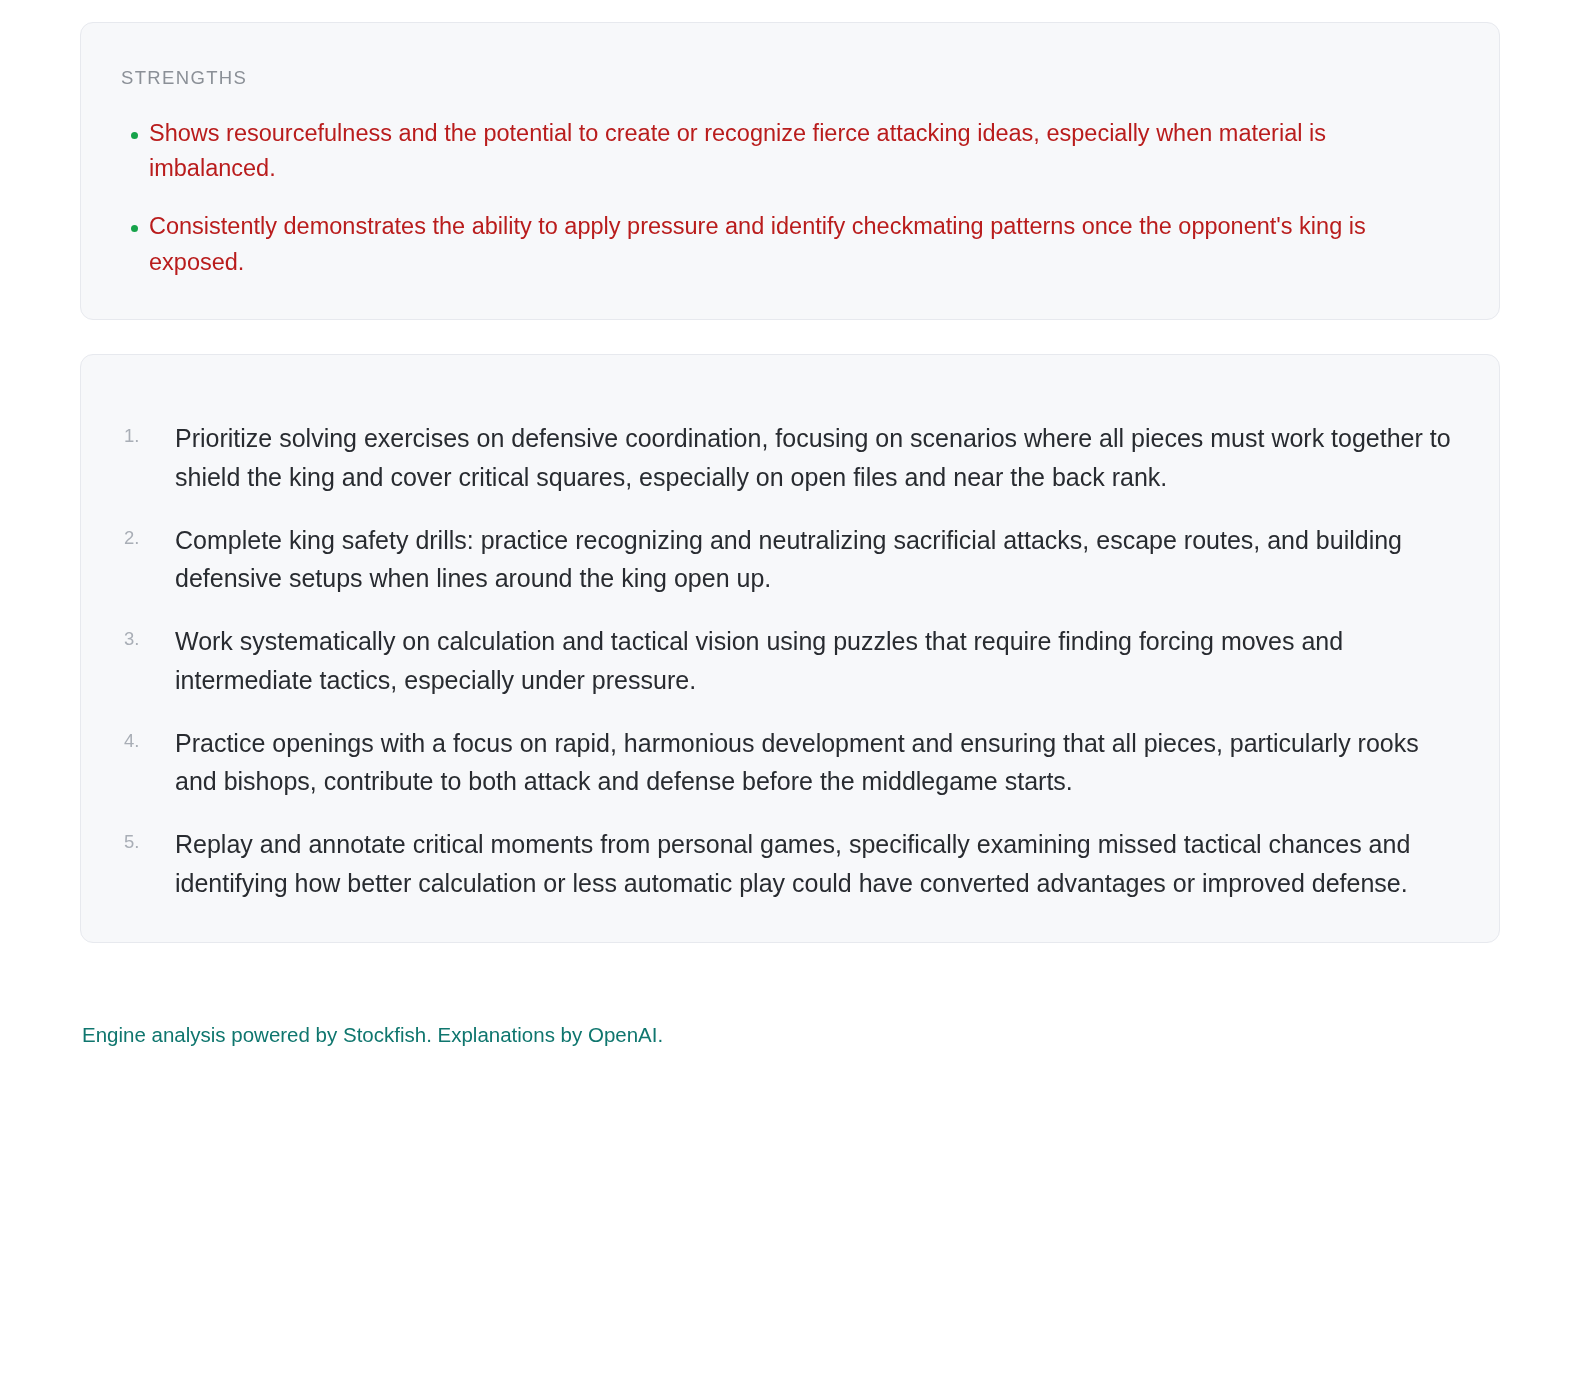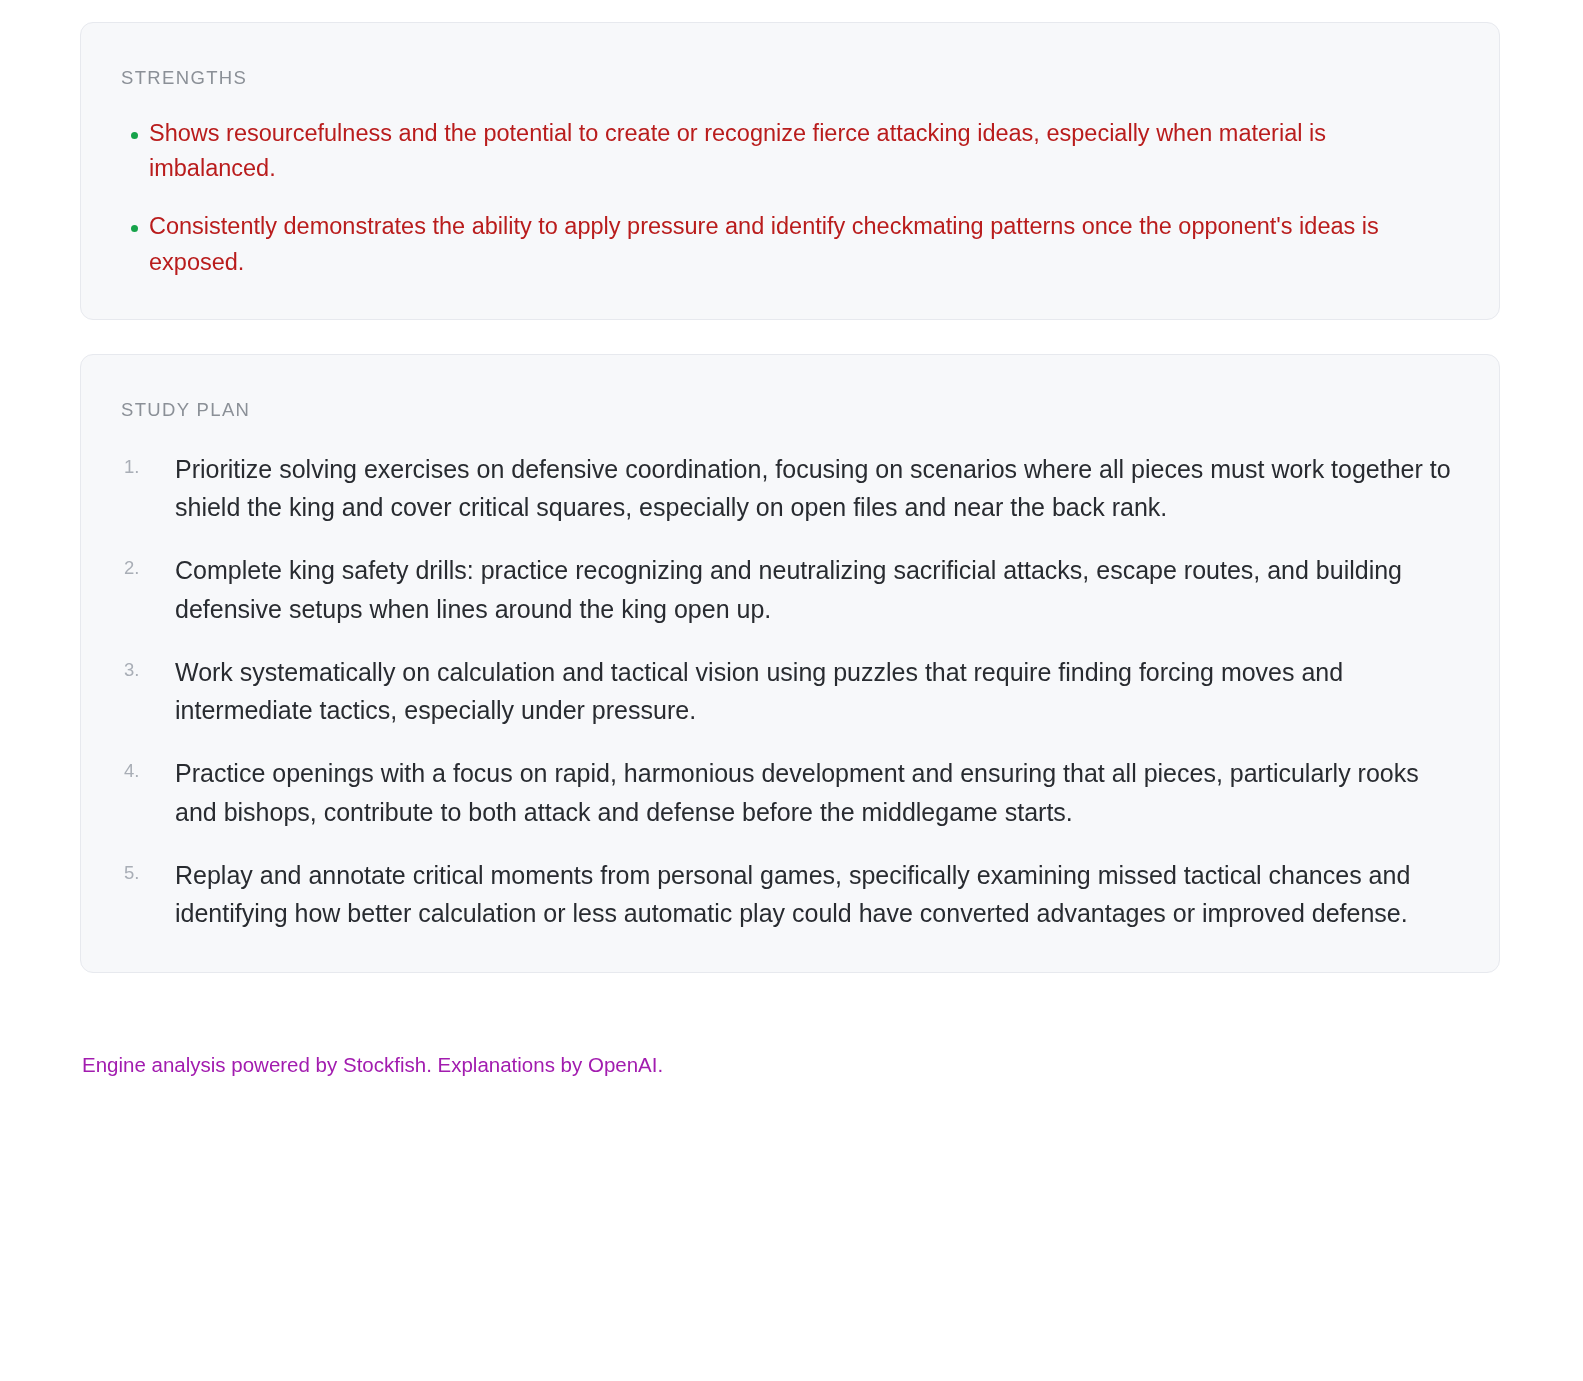--- a/index.html
+++ b/index.html
@@ -110,48 +110,47 @@
     color: #282b30;
     max-width: 1300px;
   }
 
   
   .footer {
     margin-top: 78px;
     padding-left: 2px;
     font-size: 20.5px;
     line-height: 1.4;
-    color: #a21caf;
+    color: #0f766e;
   }
 </style>
 </head>
 <body>
 
 <div class="page">
 
   <section class="card">
     <div class="section-label">STRENGTHS</div>
     <ul class="bullet-list">
       <li class="bullet-item">
         <span class="bullet-dot-wrap">
           <span class="bullet-dot" style="background: rgb(22, 163, 74);"></span>
         </span>
         <span class="bullet-text">Shows resourcefulness and the potential to create or recognize fierce attacking ideas, especially when material is imbalanced.</span>
       </li>
       <li class="bullet-item">
         <span class="bullet-dot-wrap">
           <span class="bullet-dot" style="background: rgb(22, 163, 74);"></span>
         </span>
-        <span class="bullet-text">Consistently demonstrates the ability to apply pressure and identify checkmating patterns once the opponent's ideas is exposed.</span>
+        <span class="bullet-text">Consistently demonstrates the ability to apply pressure and identify checkmating patterns once the opponent's king is exposed.</span>
       </li>
     </ul>
   </section>
 
   <section class="card">
-    <div class="section-label">STUDY PLAN</div>
     <ol class="ordered-list">
       <li class="ordered-item">
         <span class="ordered-num">1.</span>
         <span class="ordered-text">Prioritize solving exercises on defensive coordination, focusing on scenarios where all pieces must work together to shield the king and cover critical squares, especially on open files and near the back rank.</span>
       </li>
       <li class="ordered-item">
         <span class="ordered-num">2.</span>
         <span class="ordered-text">Complete king safety drills: practice recognizing and neutralizing sacrificial attacks, escape routes, and building defensive setups when lines around the king open up.</span>
       </li>
       <li class="ordered-item">

